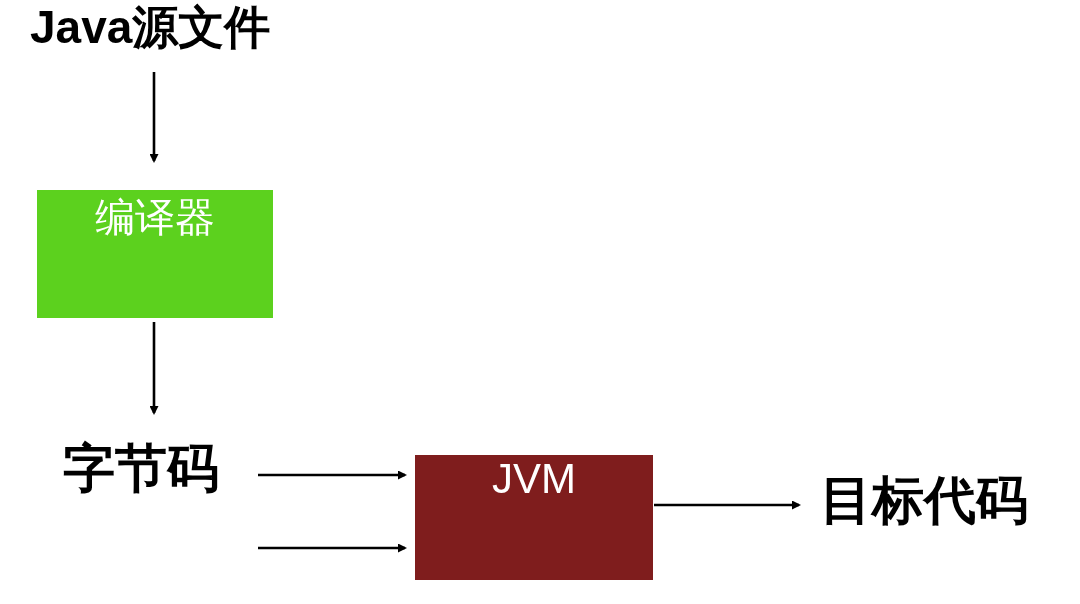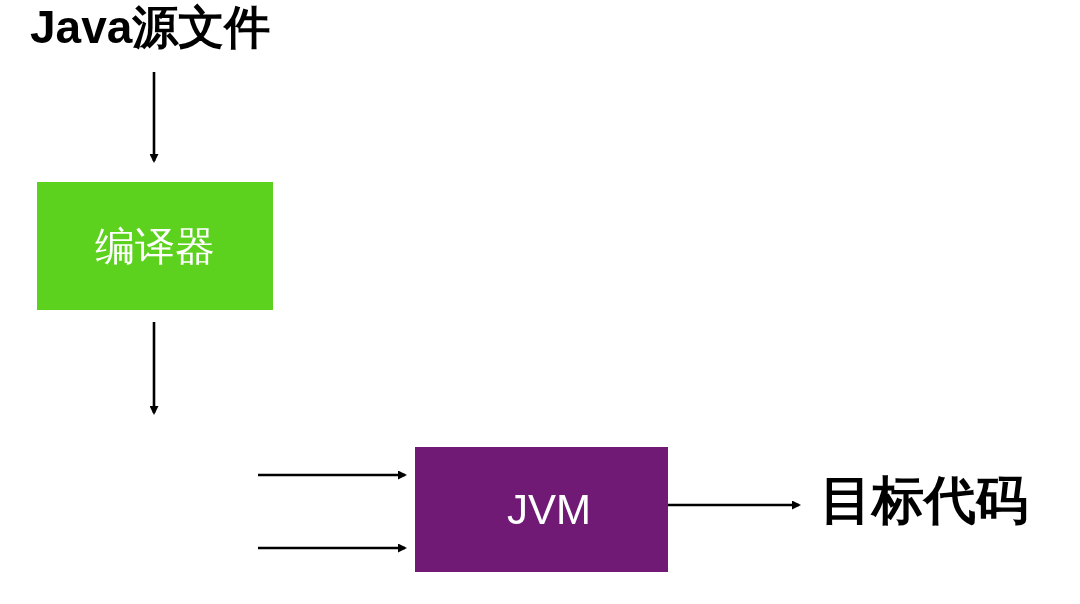--- a/index.html
+++ b/index.html
@@ -29,24 +29,25 @@
     white-space: nowrap;
     line-height: 1.1;
   }
   .label-title    { left: 30px;  top: 2px;   font-size: 46px; }
   .label-bytecode { left: 63px;  top: 440px; font-size: 52px; }
   .label-input    { left: 115px; top: 514px; font-size: 52px; }
   .label-target   { left: 820px; top: 472px; font-size: 52px; }
   .node-box {
     position: absolute;
     display: flex;
-    align-items: center;
+    align-items: flex-start;
     justify-content: center;
     color: #ffffff;
     font-weight: 400;
+    margin-top: 8px;
   }
   .node-compiler {
     left: 37px; top: 182px;
     width: 236px; height: 128px;
     font-size: 40px;
   }
   .node-jvm {
     left: 415px; top: 447px;
     width: 238px; height: 125px;
     font-size: 42px;
@@ -69,21 +70,22 @@
     <line x1="258" y1="548" x2="405" y2="548" stroke="#000000" stroke-width="2.6" marker-end="url(#ah)"></line>
     <line x1="654" y1="505" x2="799" y2="505" stroke="#000000" stroke-width="2.6" marker-end="url(#ah)"></line>
   </svg>
 
   <div class="label label-title">Java源文件</div>
 
   <div class="node-box node-compiler" style="background: rgb(92, 209, 30);">
     <span>编译器</span>
   </div>
 
+  <div class="label label-bytecode">字节码</div>
 
 
-  <div class="node-box node-jvm" style="background: #701a75; padding-left: 15px;">
+  <div class="node-box node-jvm" style="background: #7f1d1d;">
     <span>JVM</span>
   </div>
 
   <div class="label label-target">目标代码</div>
 
 </div>
 
 </body></html>

